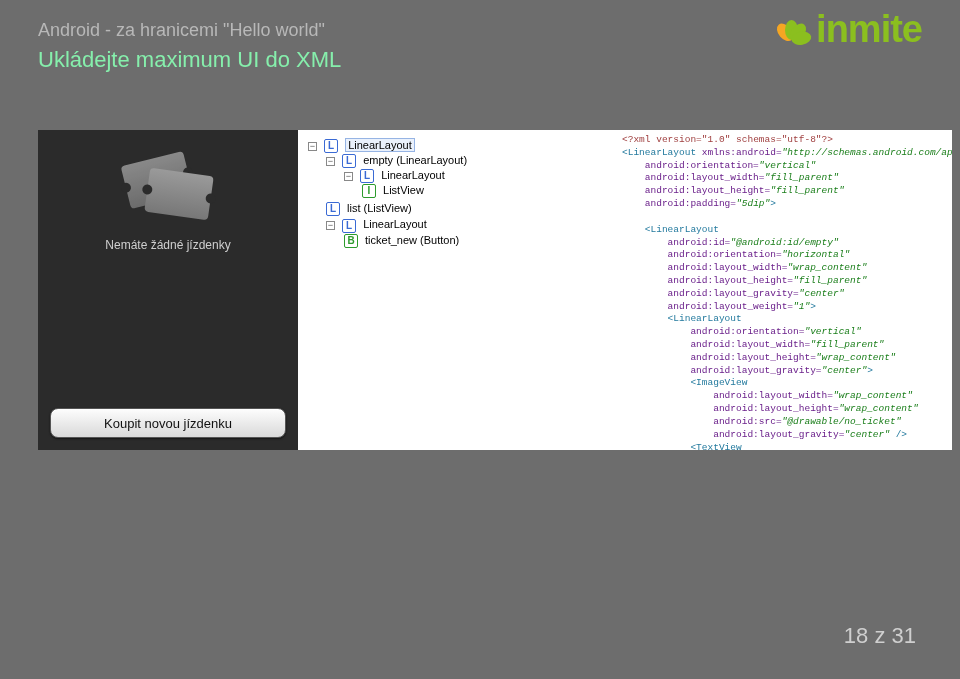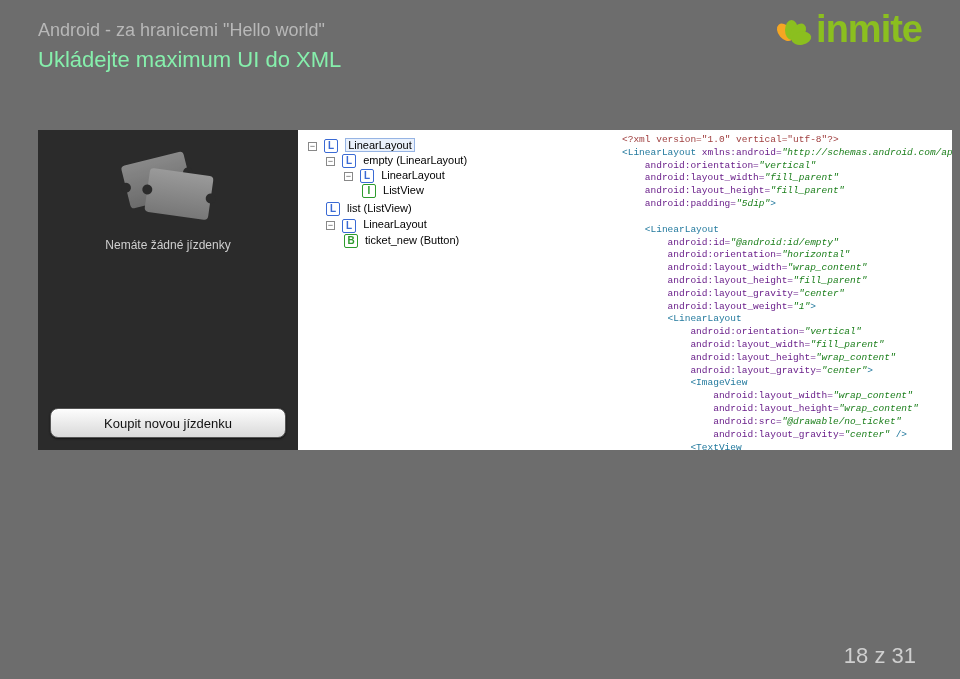--- a/index.html
+++ b/index.html
@@ -162,21 +162,21 @@
     line-height:1.35;
     overflow:hidden;
     white-space:pre;
   }
   .decl{color:#a04040;}
   .tag{color:#247a9e;}
   .attr{color:#6a1f8a;}
   .val{color:#1a7e1a;font-style:italic;}
   .footer{
     position:absolute;
-    bottom:10px; right:44px;
+    bottom:30px; right:44px;
     color:#cfcfcf;
     font-size:22px;
   }
 </style>
 </head>
 <body>
 
 <div class="header">
   <div class="kicker">Android - za hranicemi "Hello world"</div>
   <div class="title">Ukládejte maximum UI do XML</div>
@@ -245,21 +245,21 @@
                   <span>ticket_new (Button)</span>
                 </li>
               </ul>
             </li>
           </ul>
         </li>
       </ul>
     </div>
   </div>
 
-  <div class="panel-xml"><span class="decl"><span>&lt;?xml version=</span><span>"1.0"</span><span> vertical=</span><span>"utf-8"</span><span>?&gt;</span></span>
+  <div class="panel-xml"><span class="decl"><span>&lt;?xml version=</span><span>"1.0"</span><span> schemas=</span><span>"utf-8"</span><span>?&gt;</span></span>
 <span class="tag">&lt;LinearLayout </span><span class="attr">xmlns:android=</span><span class="val">"http://schemas.android.com/apk</span>
 <span class="attr">    android:orientation=</span><span class="val">"vertical"</span>
 <span class="attr">    android:layout_width=</span><span class="val">"fill_parent"</span>
 <span class="attr">    android:layout_height=</span><span class="val">"fill_parent"</span>
 <span class="attr">    android:padding=</span><span class="val">"5dip"</span><span class="tag">&gt;</span>
 <span></span>
 <span class="tag">    &lt;LinearLayout</span>
 <span class="attr">        android:id=</span><span class="val">"@android:id/empty"</span>
 <span class="attr">        android:orientation=</span><span class="val">"horizontal"</span>
 <span class="attr">        android:layout_width=</span><span class="val">"wrap_content"</span>

